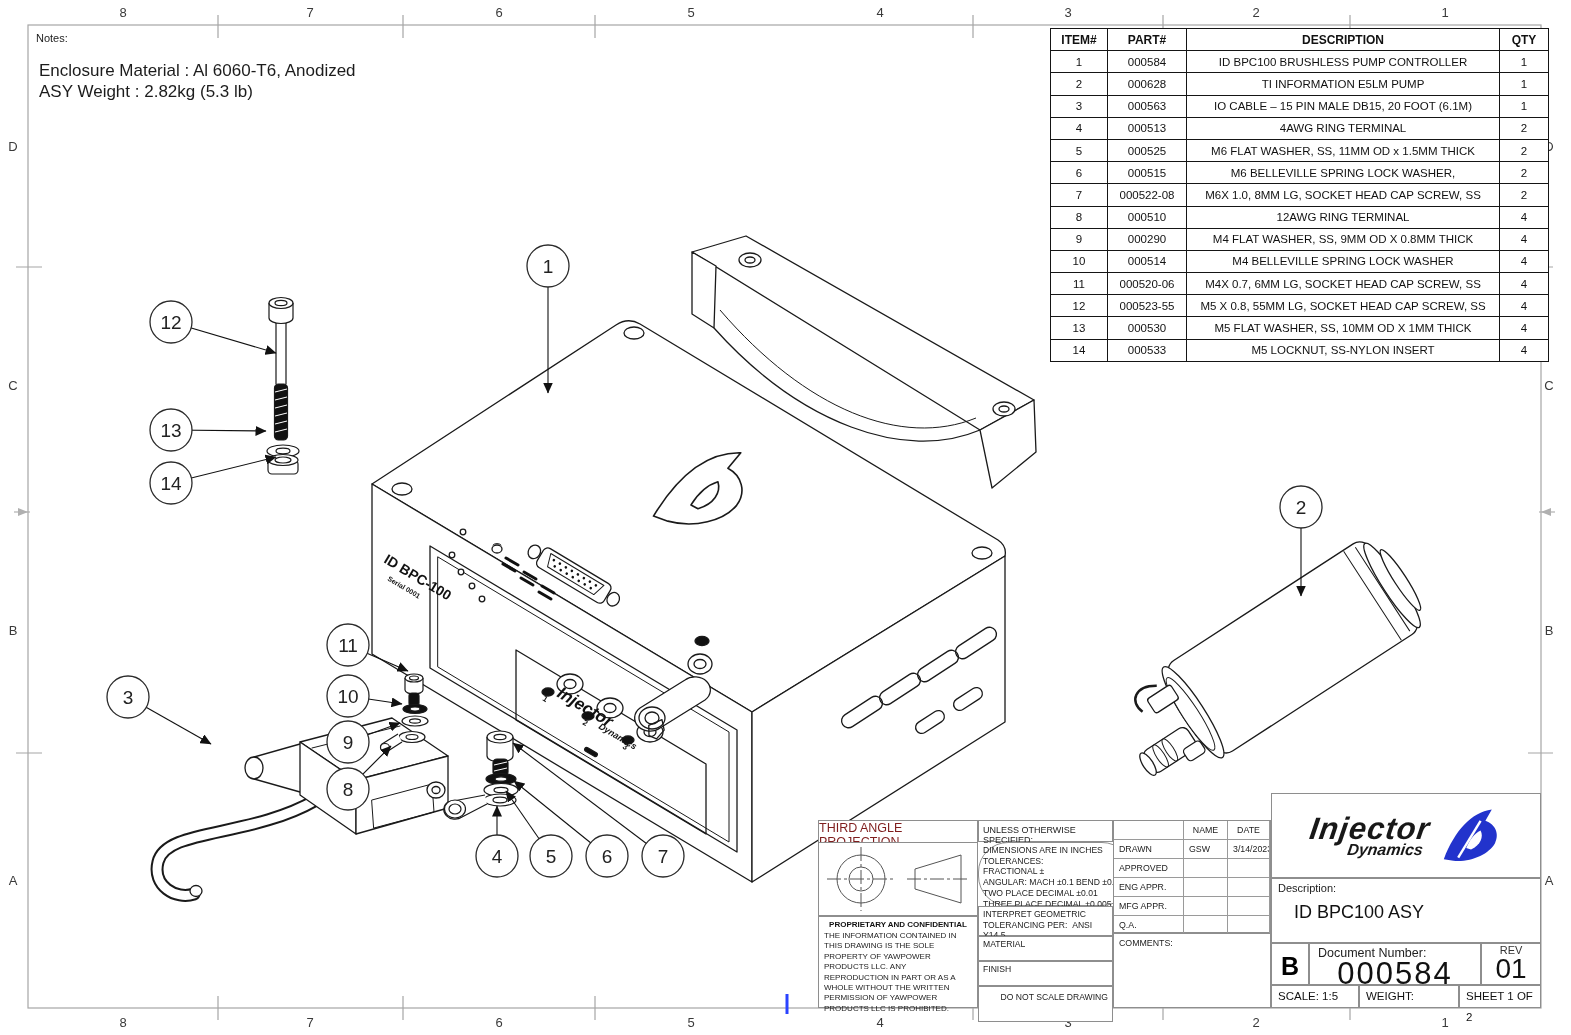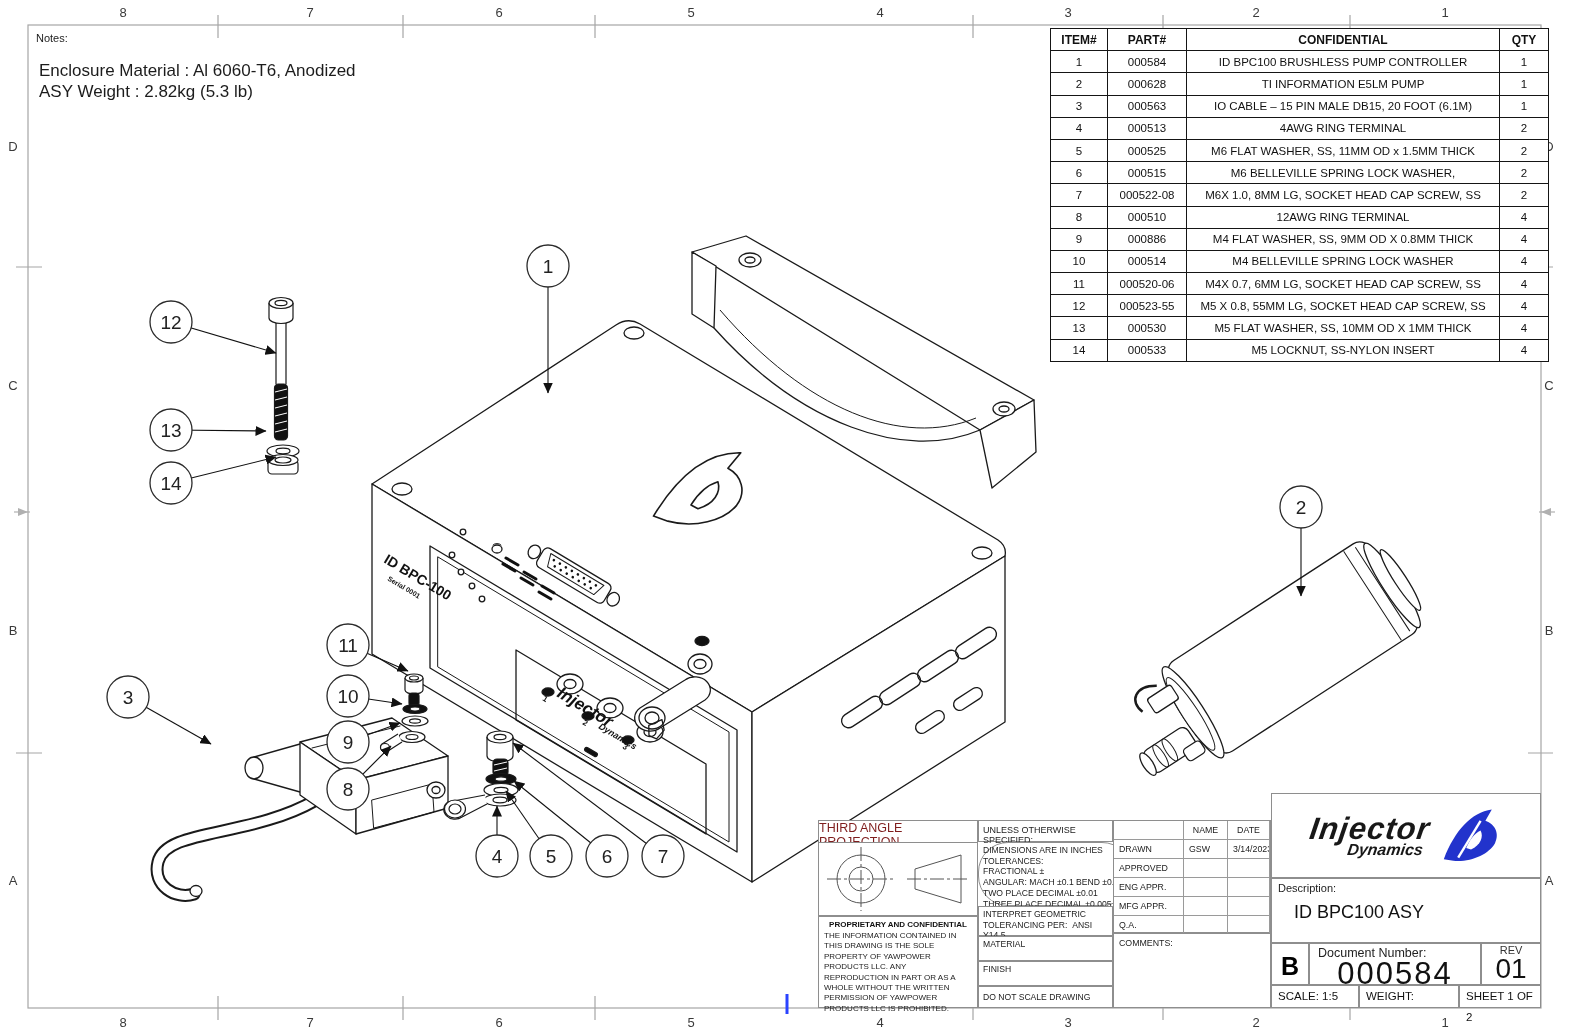--- a/index.html
+++ b/index.html
@@ -350,21 +350,21 @@
   <div class="nt">Notes:</div>
   <div class="nl">Enclosure Material : Al 6060-T6, Anodized</div>
   <div class="nl">ASY Weight : 2.82kg (5.3 lb)</div>
 </div>
 
 <table id="parts-table">
   <thead>
         <tr>
     <th class="c-item">ITEM#</th>
     <th class="c-part">PART#</th>
-    <th class="c-desc">CONFIDENTIAL</th>
+    <th class="c-desc">DESCRIPTION</th>
     <th class="c-qty">QTY</th>
   </tr>
       </thead>
   <tbody id="parts-body">
         <tr>
           <td class="c-item">1</td>
           <td class="c-part">000584</td>
           <td class="c-desc">ID BPC100 BRUSHLESS PUMP CONTROLLER</td>
           <td class="c-qty">1</td>
         </tr>
@@ -405,21 +405,21 @@
           <td class="c-qty">2</td>
         </tr>
         <tr>
           <td class="c-item">8</td>
           <td class="c-part">000510</td>
           <td class="c-desc">12AWG RING TERMINAL</td>
           <td class="c-qty">4</td>
         </tr>
         <tr>
           <td class="c-item">9</td>
-          <td class="c-part">000886</td>
+          <td class="c-part">000290</td>
           <td class="c-desc">M4 FLAT WASHER, SS, 9MM OD X 0.8MM THICK</td>
           <td class="c-qty">4</td>
         </tr>
         <tr>
           <td class="c-item">10</td>
           <td class="c-part">000514</td>
           <td class="c-desc">M4 BELLEVILLE SPRING LOCK WASHER</td>
           <td class="c-qty">4</td>
         </tr>
         <tr>
@@ -478,21 +478,21 @@
     <div>ANGULAR: MACH ±0.1 BEND ±0.5</div>
     <div>TWO PLACE DECIMAL    ±0.01</div>
     <div>THREE PLACE DECIMAL  ±0.005</div>
   </div>
   <div class="tb-box tol-cell" style="left:160px;top:88px;width:135px;height:30px;">
     <div>INTERPRET GEOMETRIC</div>
     <div><span>TOLERANCING PER:</span>&nbsp;&nbsp;<span>ANSI Y14.5</span></div>
   </div>
   <div class="tb-box tol-cell" style="left:160px;top:118px;width:135px;height:25px;"><span>MATERIAL</span></div>
   <div class="tb-box tol-cell" style="left:160px;top:143px;width:135px;height:25px;"><span>FINISH</span></div>
-  <div class="tb-box tol-cell" style="left:160px;top:168px;width:135px;height:22px;text-align:left;padding-top:5px;"><span>DO NOT SCALE DRAWING</span></div>
+  <div class="tb-box tol-cell" style="left:160px;top:168px;width:135px;height:36px;text-align:right;padding-top:5px;"><span>DO NOT SCALE DRAWING</span></div>
 
   <div class="tb-box" style="left:295px;top:2px;width:158px;height:113px;">
     <div class="appr-grid" id="appr-grid">
           <div class="appr-cell"></div>
           <div class="appr-cell appr-head">NAME</div>
           <div class="appr-cell appr-head">DATE</div>
           <div class="appr-cell">DRAWN</div>
           <div class="appr-cell">GSW</div>
           <div class="appr-cell">3/14/2023</div>
           <div class="appr-cell">APPROVED</div>

